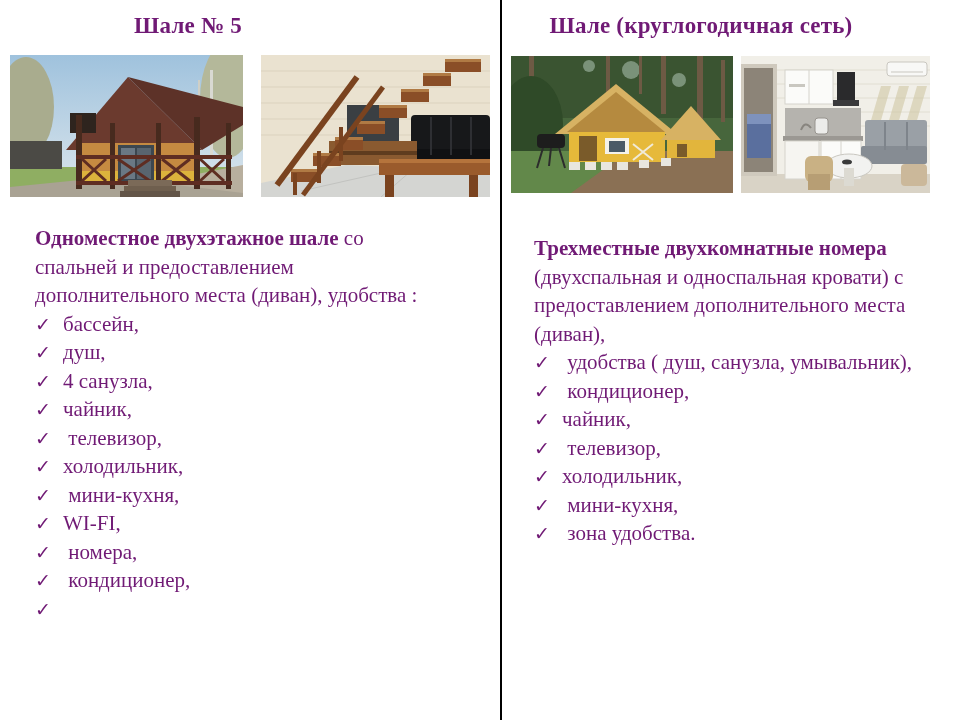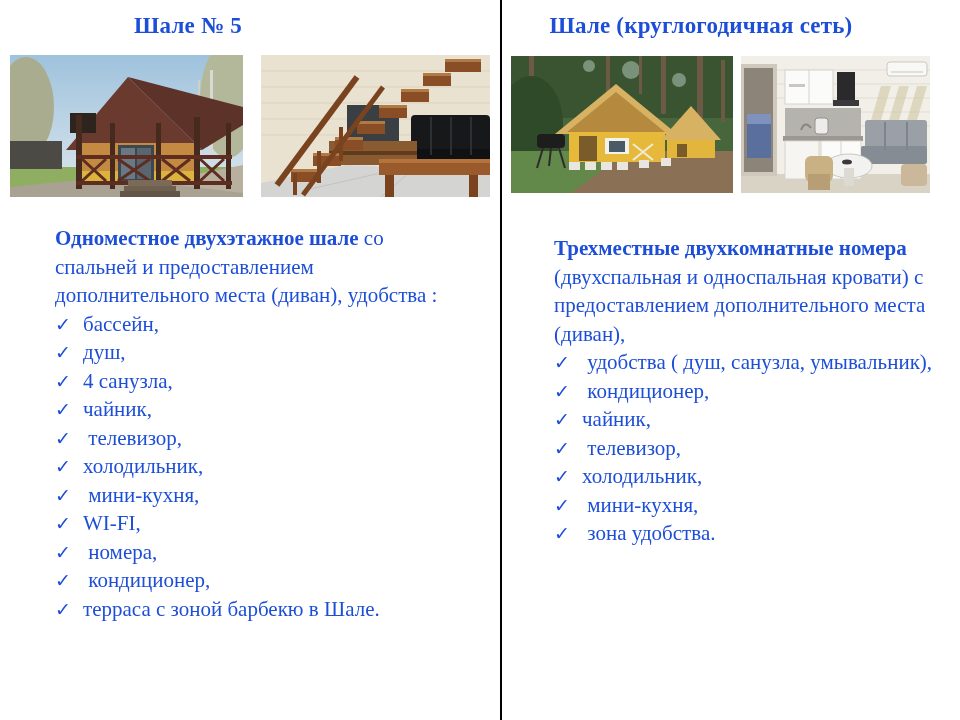--- a/index.html
+++ b/index.html
@@ -1,25 +1,25 @@
 <!DOCTYPE html>
 <html><head>
 <meta charset="utf-8">
 <style>
   html,body{margin:0;padding:0;background:#ffffff;}
   .page{position:relative;width:960px;height:720px;background:#ffffff;
-        font-family:"Liberation Serif",serif;color:#1d4ed8;overflow:hidden;}
+        font-family:"Liberation Serif",serif;color:#701a75;overflow:hidden;}
   .divider{position:absolute;left:500px;top:0;width:2px;height:720px;background:#000;}
   .col-title{position:absolute;top:13px;font-size:23px;font-weight:bold;
              text-align:center;letter-spacing:.2px;}
   .col-title.lft{left:0;width:376px;}
   .col-title.rgt{left:508px;width:386px;}
   .photo{position:absolute;overflow:hidden;}
   .photo svg{display:block;width:100%;height:100%;}
-  .textblock{position:absolute;font-size:21px;line-height:28.5px;margin-left:20px;}
+  .textblock{position:absolute;font-size:21px;line-height:28.5px;}
   .tb-left{left:35px;top:224px;width:404px;}
   .tb-right{left:534px;top:234px;width:444px;}
   .para{margin:0;white-space:pre-wrap;}
   .para .b{font-weight:bold;}
   ul.amenities{list-style:none;margin:0;padding:0;}
   ul.amenities li{display:flex;align-items:baseline;min-height:28.5px;}
   .check{flex:0 0 28px;width:28px;font-family:"DejaVu Sans",sans-serif;
          font-size:19px;line-height:28.5px;}
   .item-text{white-space:pre-wrap;font-family:Liberation Serif, serif;}
 </style>
@@ -156,21 +156,20 @@
       <li>
           <span class="check">✓</span>
           <span class="item-text"> номера,</span>
         </li>
       <li>
           <span class="check">✓</span>
           <span class="item-text"> кондиционер,</span>
         </li>
       <li>
           <span class="check">✓</span>
-          <span class="item-text">терраса с зоной барбекю в Шале.</span>
         </li>
     </ul>
   </div>
 
   <div class="col-title rgt">Шале (круглогодичная сеть)</div>
 
   <div class="photo" style="left:511px;top:56px;width:222px;height:137px;">
     <svg viewBox="0 0 222 137" preserveAspectRatio="none">
       <rect width="222" height="137" fill="#47663c"></rect>
       <rect width="222" height="62" fill="#3a5431"></rect>

